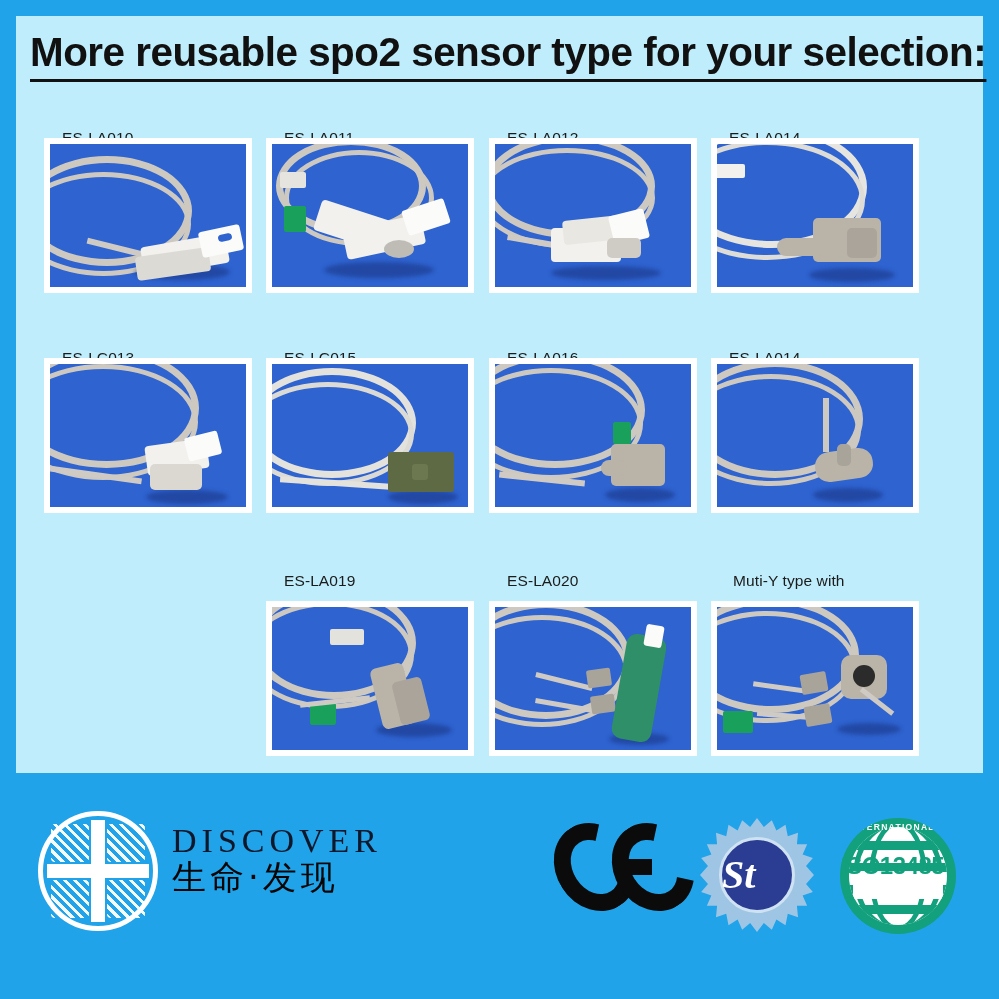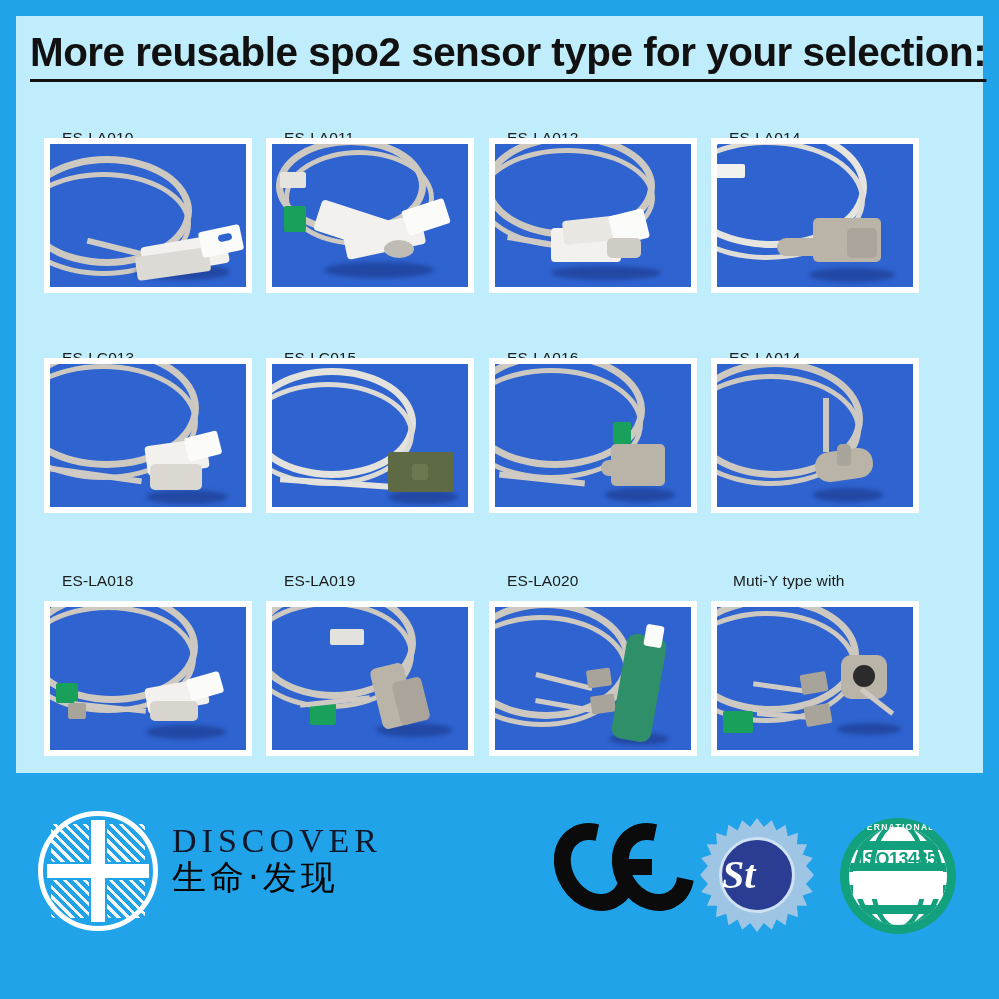--- a/index.html
+++ b/index.html
@@ -265,26 +265,25 @@
   }
   .iso .lon {
     position: absolute; top: -6%; height: 112%; border-radius: 50%;
     border: 5px solid #13a07c;
   }
   .iso .band {
     position: absolute; left: 4px; right: 4px; top: 44px; height: 28px;
     background: #ffffff;
   }
   .iso .isotext {
-    position: absolute; left: 0; right: 0; top: 28px;
-    text-align: center;
+    position: absolute; left: 0; right: 0; top: 35px;
     color: #13a07c;
     font-family: "Liberation Sans", sans-serif;
     font-weight: bold;
-    font-size: 18px;
+    font-size: 24px;
     line-height: 26px;
     letter-spacing: -0.5px;
   }
   .iso .arc {
     position: absolute; left: 0; right: 12px; top: 4px;
     text-align: center;
     color: #ffffff;
     font-size: 8.5px;
     font-weight: bold;
     letter-spacing: 1.3px;
@@ -452,39 +451,20 @@
               <div class="body-gray" style="left:98px; top:86px; width:58px; height:30px; border-radius:14px; transform:rotate(-8deg);"></div>
               <div class="body-gray" style="left:120px; top:80px; width:14px; height:22px; background:#a9a49a;"></div>
             </div>
           </div>
         </div>
 
       </div>
 
       <div class="row row-3">
 
-        <div class="cell c0 indent">
-          <div class="caption">
-            <span class="code">ES-LA018</span>
-            <span class="desc">Child ear clip</span>
-          </div>
-          <div class="photo">
-            <div class="shot">
-              <div class="loop" style="left:-24px; top:-16px; width:172px; height:112px;"></div>
-              <div class="loop thin" style="left:-30px; top:-2px; width:176px; height:108px;"></div>
-              <div class="chip-green" style="left:6px; top:76px; width:22px; height:20px;"></div>
-              <div class="cable" style="left:24px; top:98px; width:72px; height:0; border-width:5px 0 0 0; transform:rotate(6deg);"></div>
-              <div class="connector" style="left:18px; top:96px; width:18px; height:16px;"></div>
-              <div class="shadow" style="left:96px; top:118px; width:80px; height:14px;"></div>
-              <div class="body-white" style="left:96px; top:76px; width:62px; height:26px; transform:rotate(-10deg);"></div>
-              <div class="tip-white" style="left:138px; top:68px; width:34px; height:22px; transform:rotate(-16deg);"></div>
-              <div class="body-gray" style="left:100px; top:94px; width:48px; height:20px; background:#d8d5cf;"></div>
-            </div>
-          </div>
-        </div>
 
         <div class="cell c1 indent">
           <div class="caption">
             <span class="code">ES-LA019</span>
             <span class="desc">Adult ear clip</span>
           </div>
           <div class="photo">
             <div class="shot">
               <div class="loop" style="left:-20px; top:-20px; width:164px; height:112px;"></div>
               <div class="loop thin" style="left:-26px; top:-6px; width:168px; height:108px;"></div>

